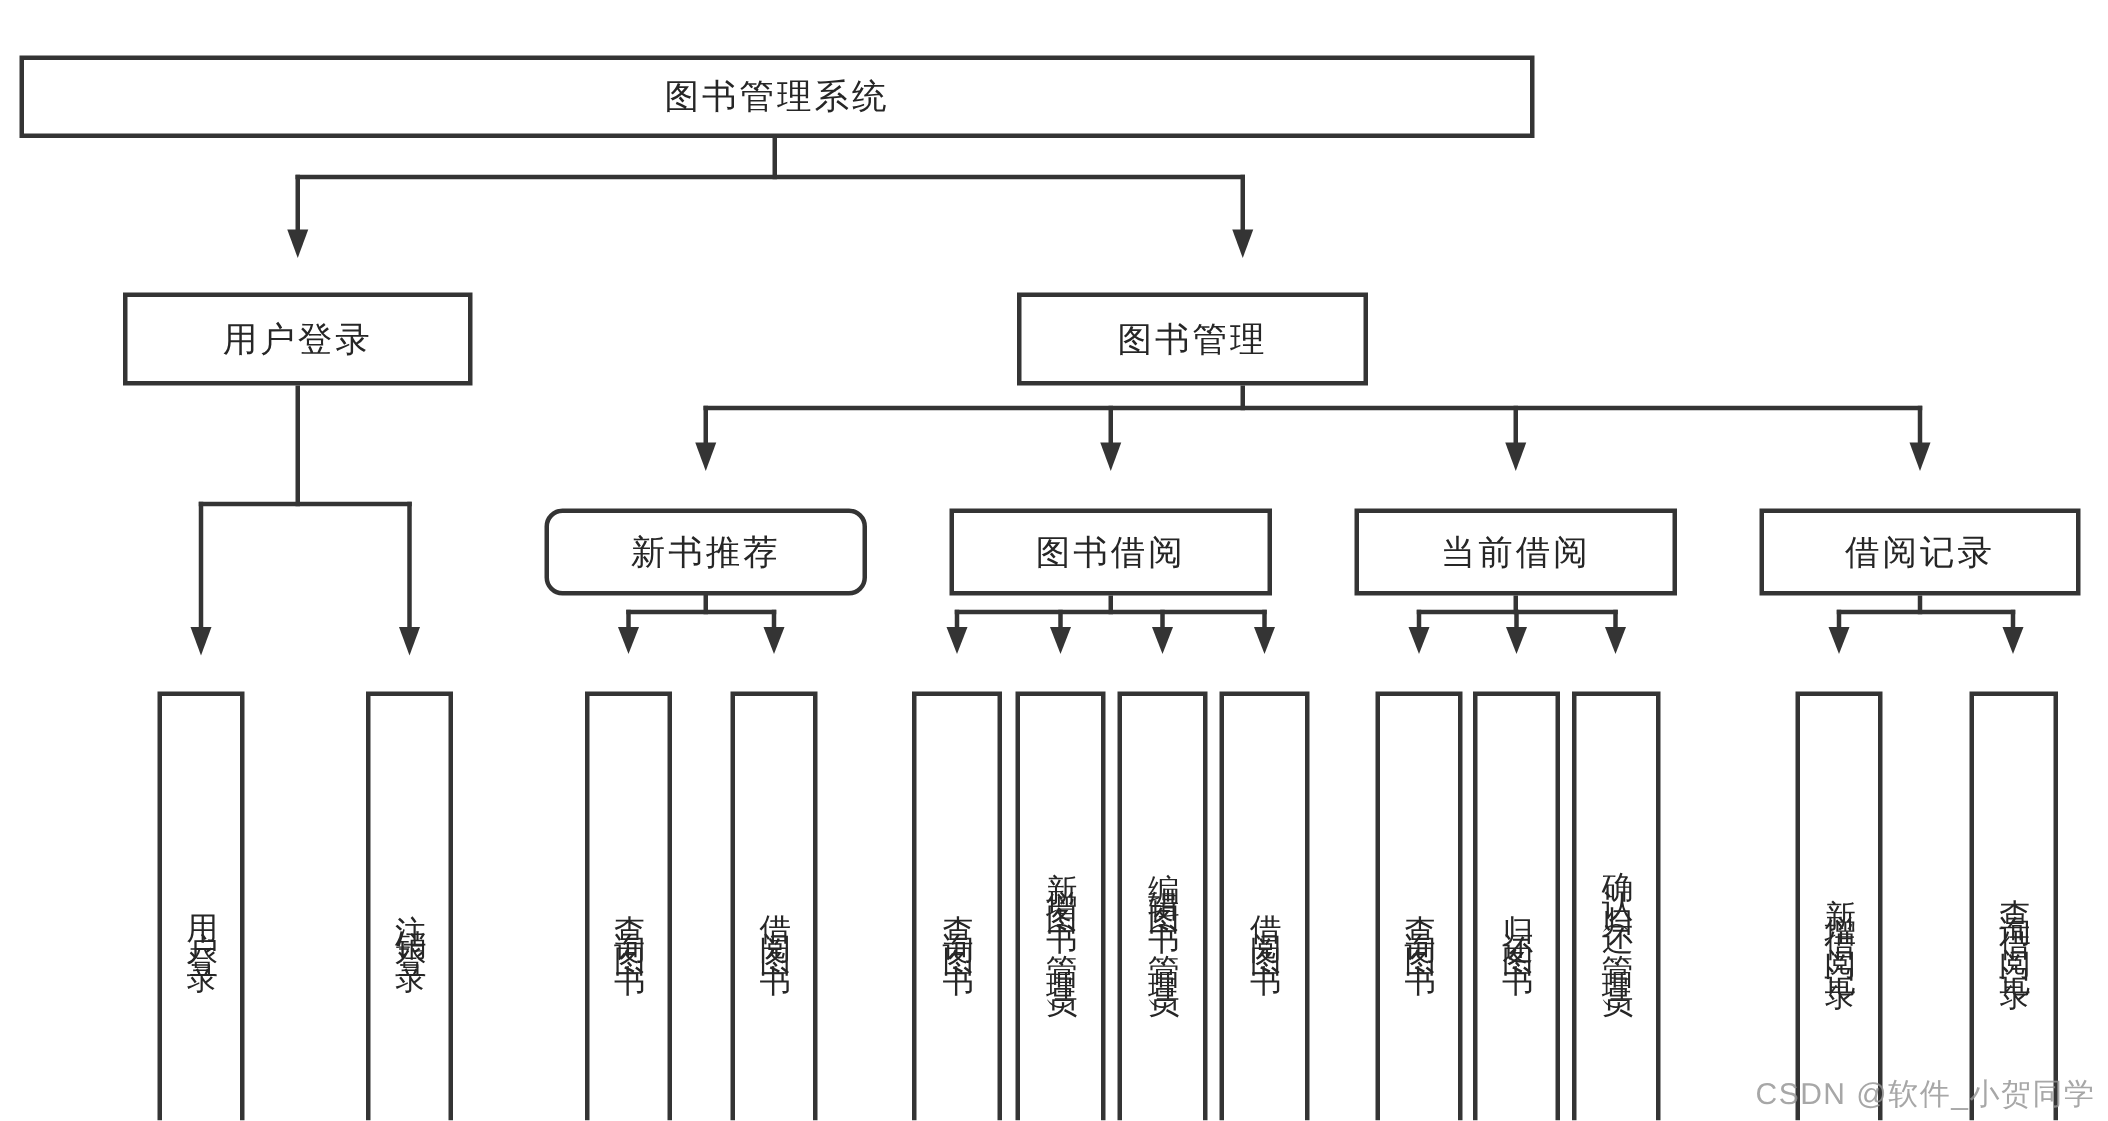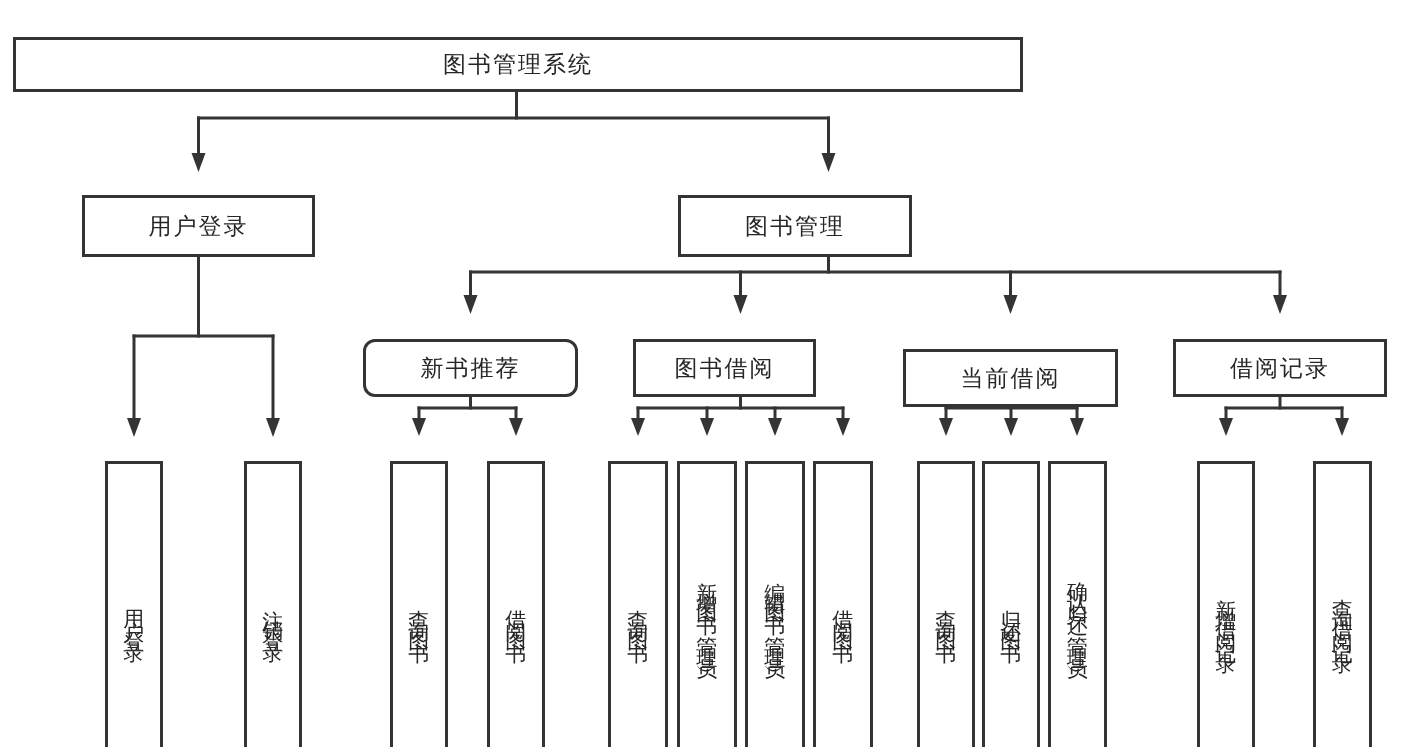--- a/index.html
+++ b/index.html
@@ -116,22 +116,22 @@
       <polygon points="1335,418 1349,418 1342,436"></polygon>
     </g>
   </svg>
 
   <div class="box hbox" style="left:13px; top:13px; width:1010px; height:55px;">图书管理系统</div>
 
   <div class="box hbox" style="left:82px; top:171px; width:233px; height:62px;">用户登录</div>
   <div class="box hbox" style="left:678px; top:171px; width:234px; height:62px;text-align:center;">图书管理</div>
 
   <div class="box hbox" style="left:363px; top:315px; width:215px; height:58px;border-radius:12px;">新书推荐</div>
-  <div class="box hbox" style="left:633px; top:315px; width:183px; height:58px;">图书借阅</div>
-  <div class="box hbox" style="left:903px; top:325px; width:215px; height:58px;">当前借阅</div>
+  <div class="box hbox" style="left:633px; top:315px; width:215px; height:58px;">图书借阅</div>
+  <div class="box hbox" style="left:903px; top:315px; width:215px; height:58px;">当前借阅</div>
   <div class="box hbox" style="left:1173px; top:315px; width:214px; height:58px;">借阅记录</div>
 
   <div class="box" style="left:105px; top:437px; width:58px; height:296px;">
     <span class="vtext">用户登录</span>
   </div>
   <div class="box" style="left:244px; top:437px; width:58px; height:296px;">
     <span class="vtext">注销登录</span>
   </div>
 
   <div class="box" style="left:390px; top:437px; width:58px; height:296px;">
@@ -164,14 +164,15 @@
     <span class="vtext">确认归还（管理员）</span>
   </div>
 
   <div class="box" style="left:1197px; top:437px; width:58px; height:296px;">
     <span class="vtext">新增借阅记录</span>
   </div>
   <div class="box" style="left:1313px; top:437px; width:59px; height:296px;">
     <span class="vtext">查询借阅记录</span>
   </div>
 
+  <div class="watermark">CSDN @软件_小贺同学</div>
 
 </div>
 
 </body></html>

